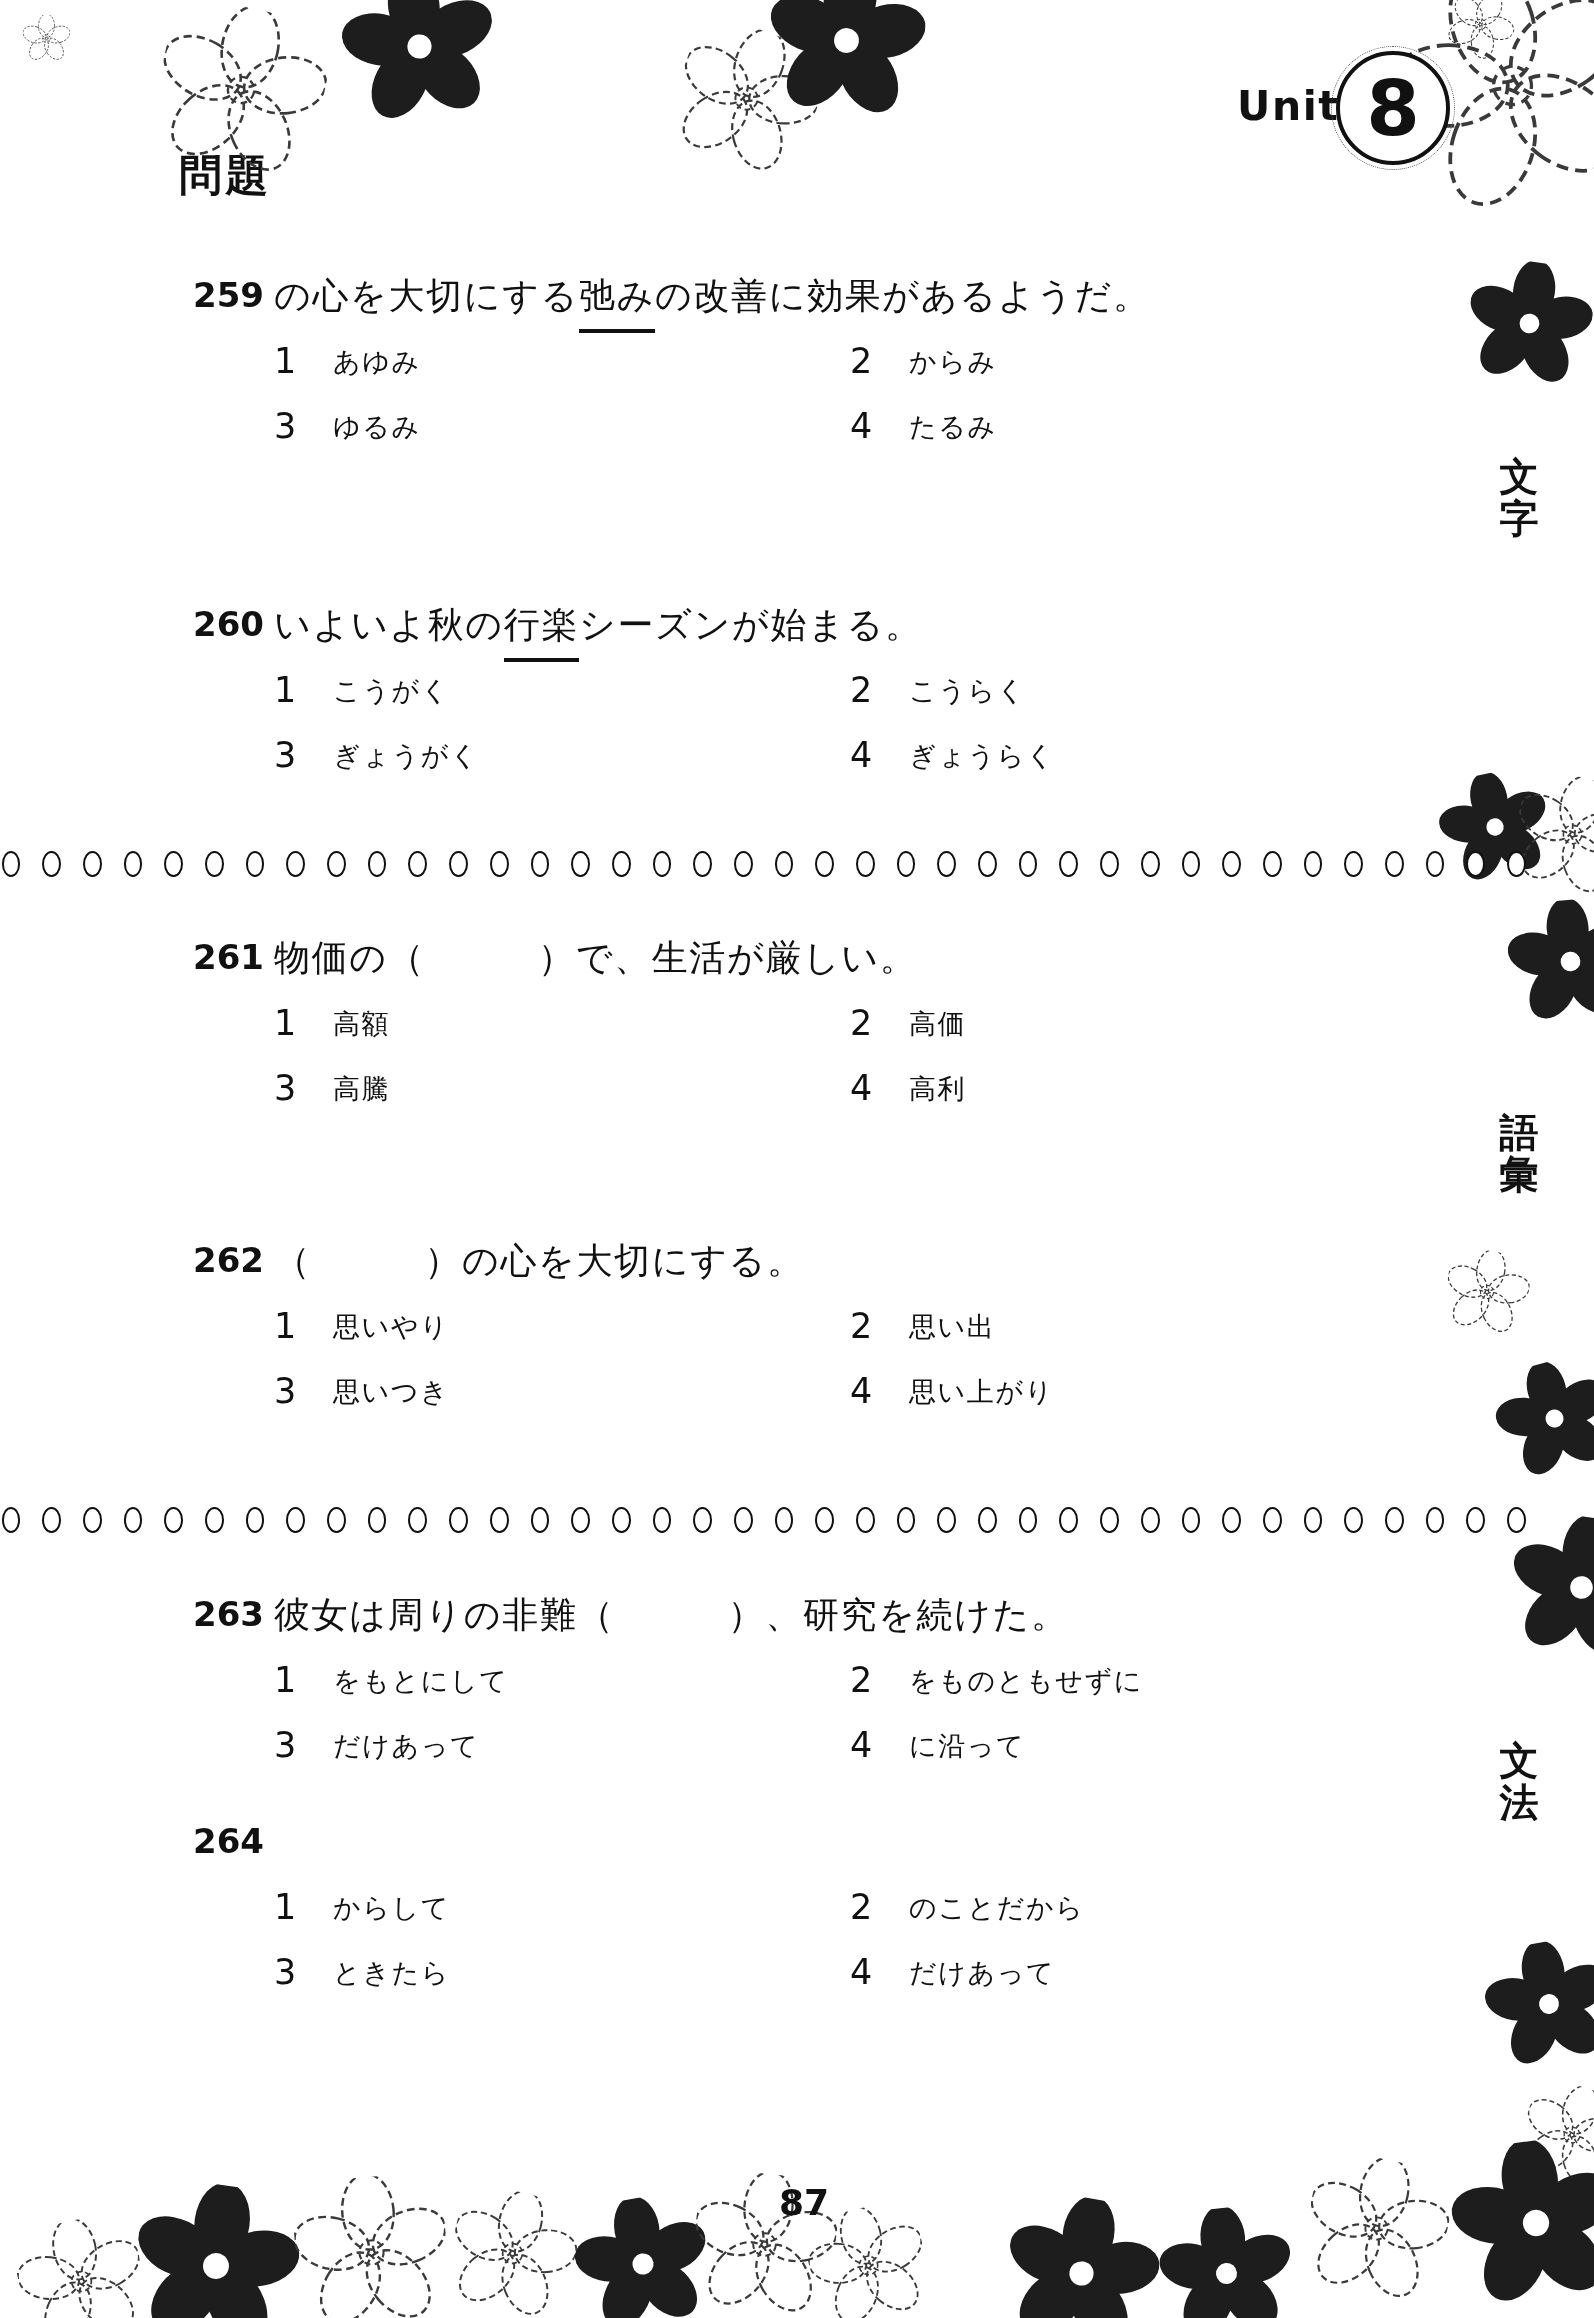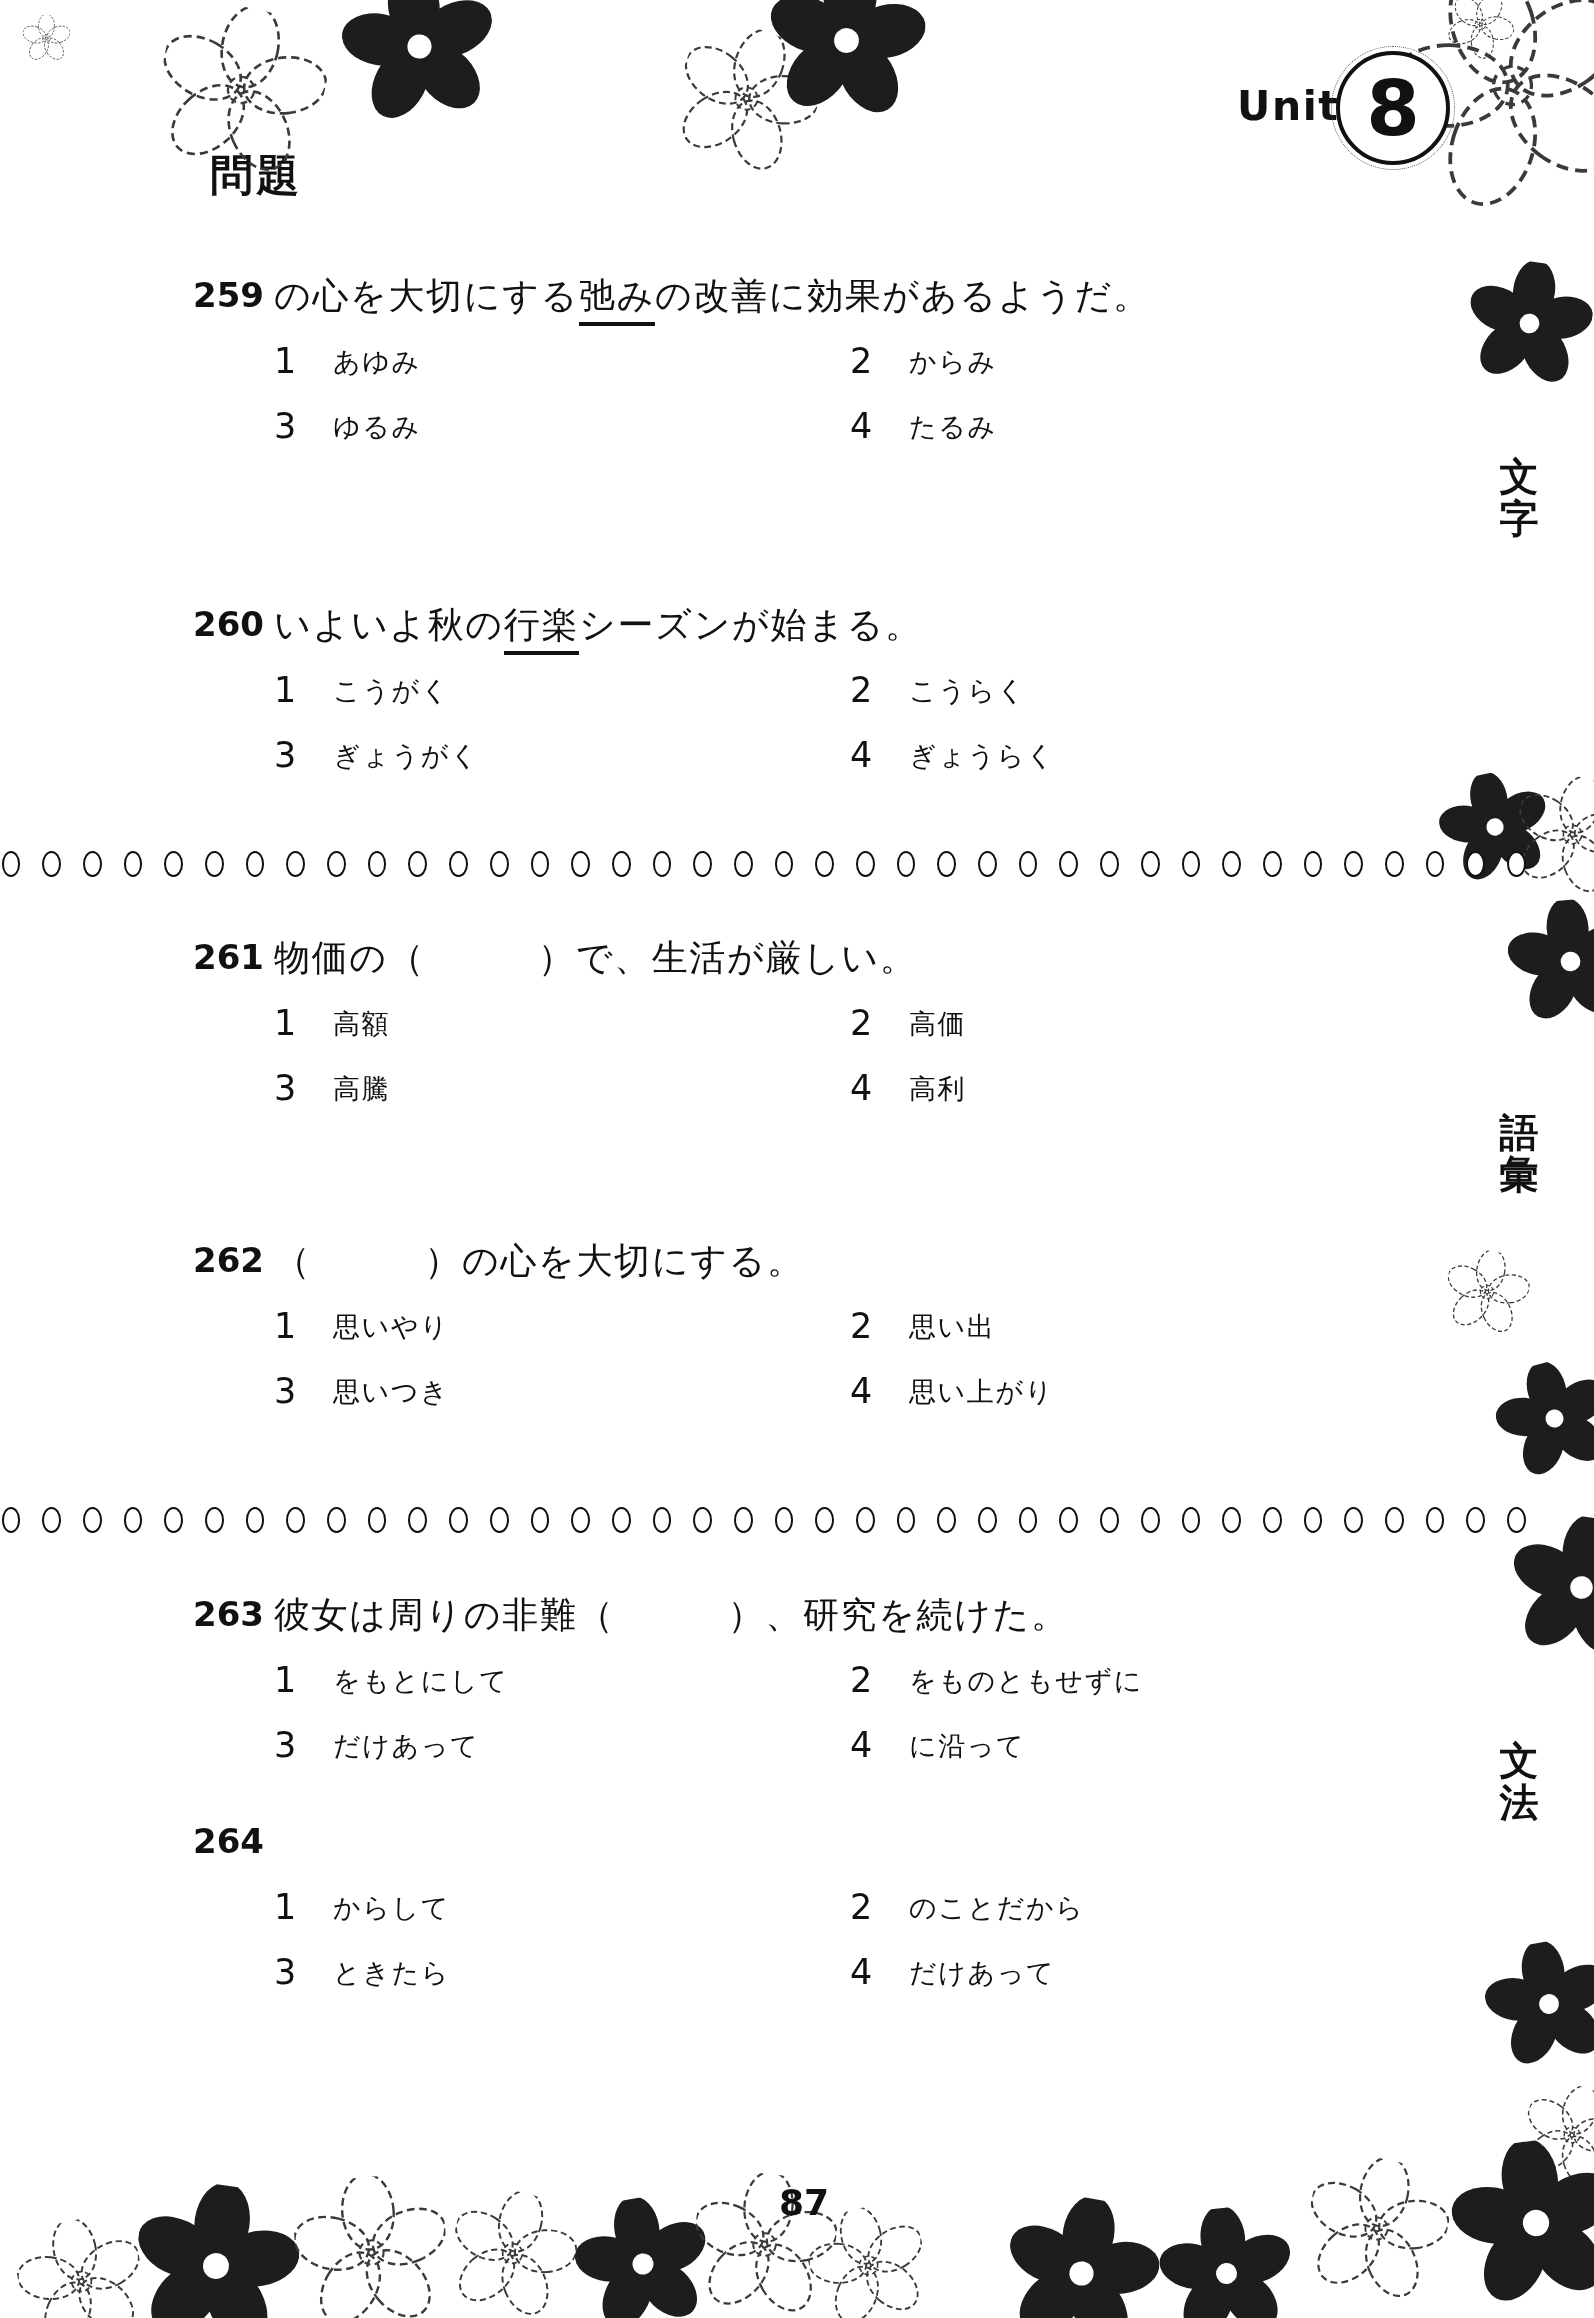--- a/index.html
+++ b/index.html
@@ -4,34 +4,34 @@
 <style>
   html,body{margin:0;padding:0}
   body{
     position:relative;
     width:1594px;height:2319px;
     background:#ffffff;
     overflow:hidden;
     font-family:"DejaVu Sans","Liberation Sans",sans-serif;
     color:#111;
   }
-  .heading{position:absolute;left:210px;top:147px;font-size:43px;font-weight:bold;letter-spacing:3.3px}
+  .heading{position:absolute;left:179px;top:147px;font-size:43px;font-weight:bold;letter-spacing:3.3px}
   .unit-word{position:absolute;left:1237px;top:82px;font-size:41px;font-weight:bold;letter-spacing:1.6px}
   .unit-badge{
     position:absolute;left:1336px;top:51px;width:106px;height:106px;
     border:4.1px solid #111;border-radius:50%;
     outline:1.6px dotted #555;outline-offset:4.9px;
     display:flex;align-items:center;justify-content:center;
     font-size:77px;font-weight:bold;background:#fff;z-index:3;
   }
   .q{position:absolute;left:193px;width:1243px;z-index:2}
   .q-line{display:flex;align-items:flex-end}
   .q-num{font-weight:bold;font-size:34px;width:81px;flex:none;line-height:51px}
   .q-text{font-size:36px;line-height:51px;letter-spacing:1.6px;white-space:nowrap}
-  .u{border-bottom:4.1px solid #111;padding-bottom:6px}
+  .u{border-bottom:4.1px solid #111;padding-bottom:13px}
   .q-opts{margin-left:81px;margin-top:16.4px;display:grid;grid-template-columns:576px 1fr;row-gap:15.5px}
   .opt{display:flex;align-items:flex-start}
   .opt-num{width:59px;flex:none;font-size:35px;line-height:49px}
   .opt-label{font-size:27px;line-height:49px;letter-spacing:1.6px;white-space:nowrap}
   .v-label{
     position:absolute;left:1497px;width:44px;z-index:2;
     font-size:39px;line-height:42px;font-weight:bold;
     word-break:break-all;text-align:center;
   }
   .page-num{position:absolute;left:779px;top:2182px;font-size:36px;font-weight:bold;z-index:3}

